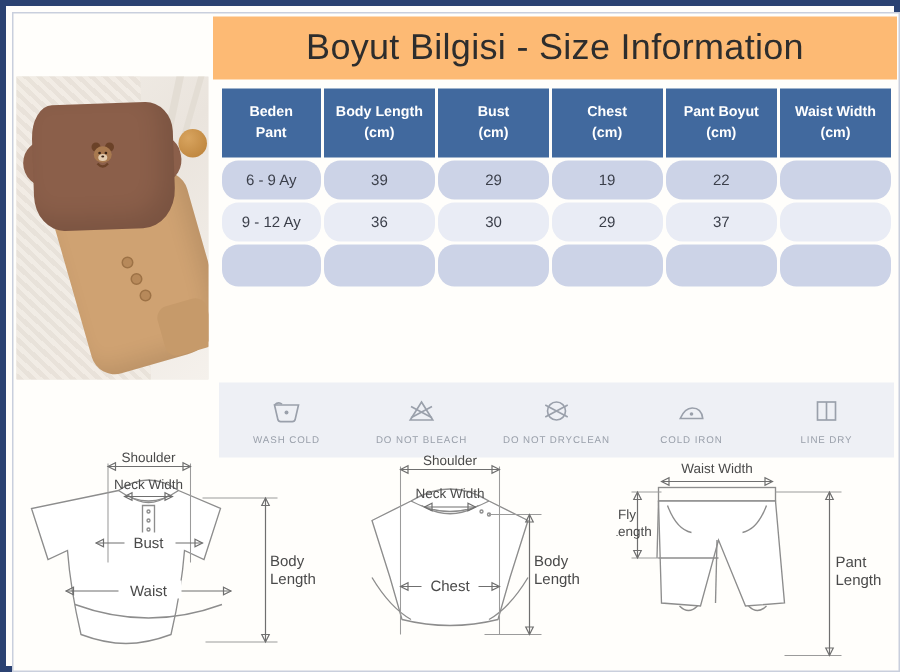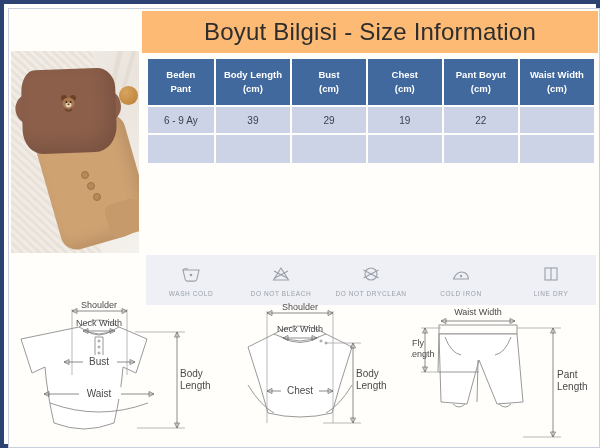--- a/index.html
+++ b/index.html
@@ -95,21 +95,21 @@
     border-collapse:separate;border-spacing:2px;
   }
   .table th{
     background:#41699e;color:#ffffff;
     font-size:9.5px;font-weight:bold;line-height:1.45;
     padding:8px 2px;text-align:center;vertical-align:middle;
     height:30px;
   }
   .table td{
     font-size:10px;color:#3b3f4a;text-align:center;
-    padding:5px 2px;height:16px;
+    padding:5px 2px;height:16px;border-radius:11px;
   }
   .table tr.odd td{background:#ccd3e7;}
   .table tr.even td{background:#e9ecf5;}
   .table tr.blank td{height:18px;}
   .col-size{width:66px;}
   .col-n{width:76px;}
 
   
   .care{
     position:absolute;left:137px;top:246px;width:450px;height:50px;
@@ -208,20 +208,28 @@
       </thead>
       <tbody>
         <tr class="odd">
           <td>6 - 9 Ay</td>
           <td>39</td>
           <td>29</td>
           <td>19</td>
           <td>22</td>
           <td></td>
         </tr>
+        <tr class="even">
+          <td>9 - 12 Ay</td>
+          <td>36</td>
+          <td>30</td>
+          <td>29</td>
+          <td>37</td>
+          <td></td>
+        </tr>
         <tr class="odd blank">
           <td></td>
           <td></td>
           <td></td>
           <td></td>
           <td></td>
           <td></td>
         </tr>
       </tbody>
     </table>

